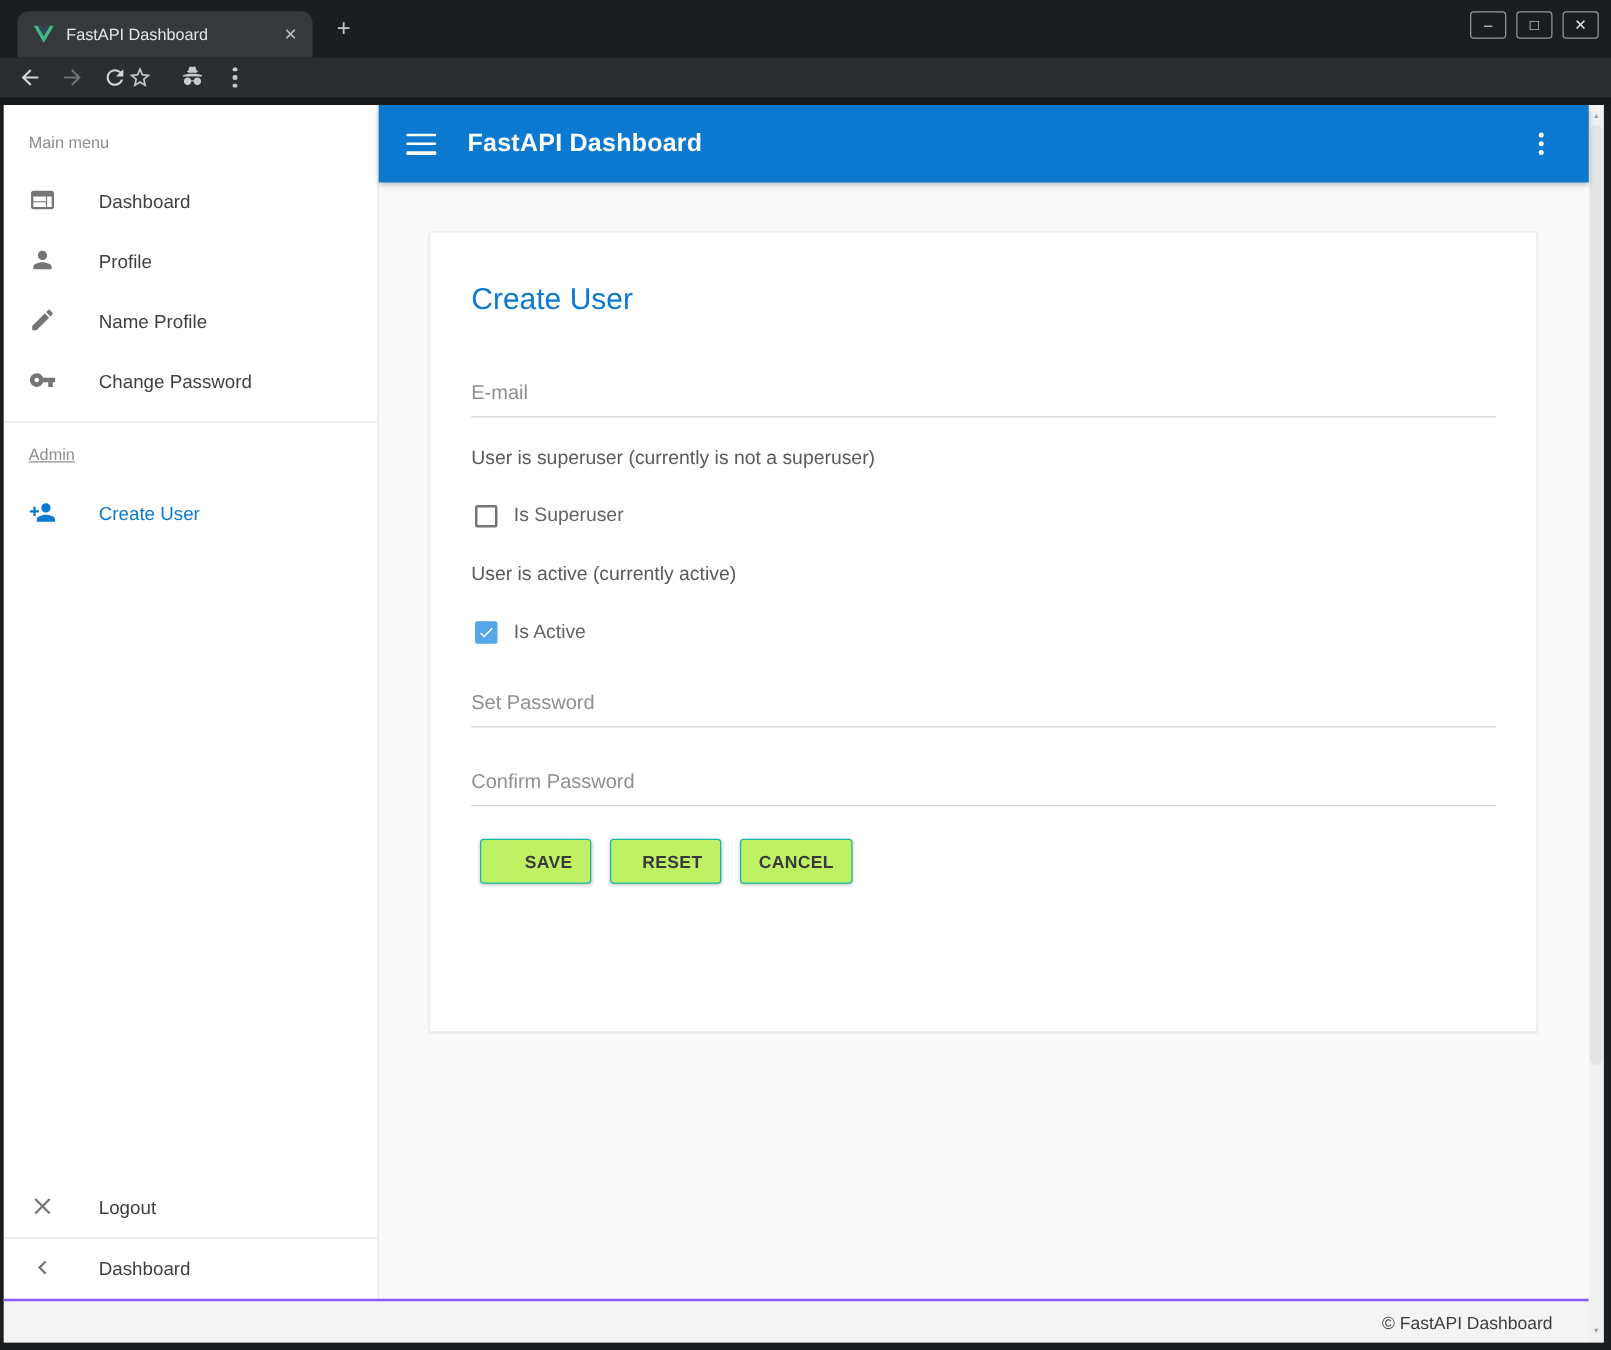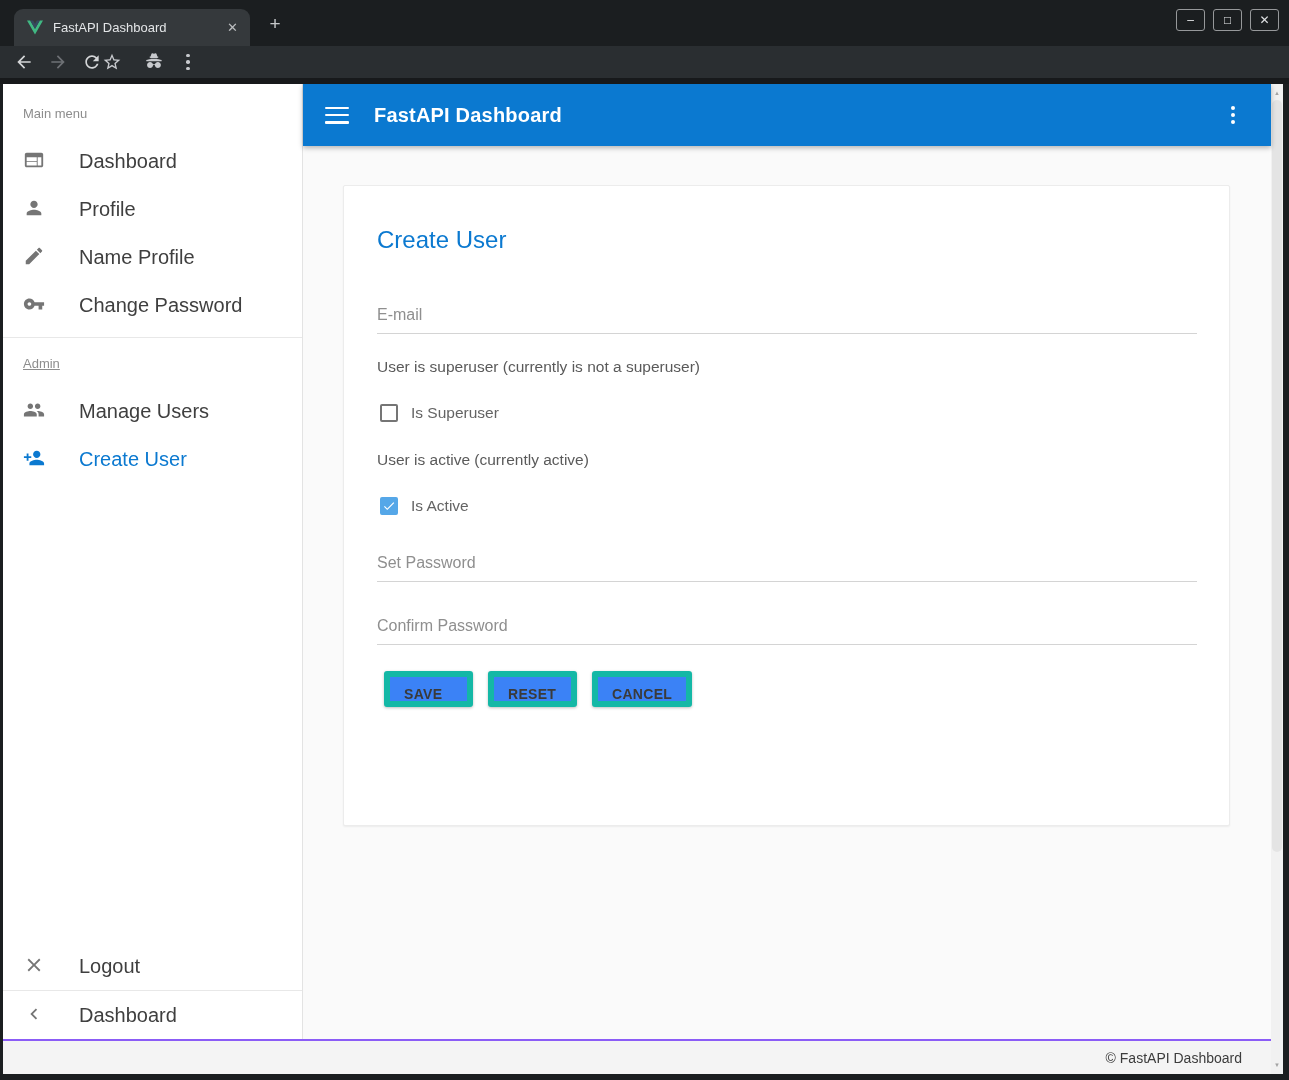--- a/index.html
+++ b/index.html
@@ -42,21 +42,21 @@
           overflow:hidden; }
 
   
   .sidebar { position:absolute; left:0; top:0; width:300px; bottom:35px; background:#fff;
              border-right:1px solid #e3e3e3; }
   .side-label { padding:22px 0 0 20px; font-size:13px; color:#8d8d8d; height:35px; }
   .side-list { margin-top:18px; }
   .side-item { height:48px; display:flex; align-items:center; cursor:pointer; }
   .side-item .ic { width:24px; height:24px; margin-left:20px; flex:0 0 auto; }
   .side-item .ic svg { width:22px; height:22px; fill:#757575; }
-  .side-item .lbl { margin-left:32px; font-size:20px; color:#3f3f3f; }
+  .side-item .lbl { margin-left:32px; font-size:15px; color:#3f3f3f; }
   .side-item.active .lbl { color:#0b79d0; }
   .side-item.active .ic svg { fill:#0b79d0; }
   .divider { height:1px; background:#e8e8e8; }
   .side-divider { margin-top:8px; }
   .admin-label { padding-top:18px;text-decoration:underline; }
   .admin-list { margin-top:14px; }
   .side-bottom { position:absolute; bottom:0; left:0; width:100%; }
 
   
   .appbar { position:absolute; left:300px; right:12px; top:0; height:62px; background:#0b79d0;
@@ -85,23 +85,23 @@
   .hint2 { margin-top:28px; }
   .cb-row { margin-top:26px; display:flex; align-items:center; height:20px; cursor:pointer; }
   .cb-row .cb-label { margin-left:13px; font-size:15.5px; color:#646464; }
   .cb { width:18px; height:18px; border:2px solid #757575; border-radius:2px; margin-left:3px;
         display:flex; align-items:center; justify-content:center; }
   .cb.checked { background:#55a7e8; border-color:#55a7e8; }
   .cb.checked svg { width:14px; height:14px; fill:#fff; }
   .pw1 { margin-top:38px; }
   .pw2 { margin-top:35px; }
   .btn-row { margin-top:26px; margin-left:7px; display:flex; gap:15px; }
-  .btn { min-width:89px; height:36px; background:#3b82f6; border:6px solid #14b8a6;
+  .btn { min-width:89px; height:36px; background:#bef264; border:1px solid #14b8a6;
          border-radius:3px; box-shadow:0 1px 3px rgba(0,0,0,0.25); font-size:14px;
-         font-weight:bold; letter-spacing:0.3px; color:#3a3a3a; text-align:left;
+         font-weight:bold; letter-spacing:0.3px; color:#3a3a3a; text-align:right;
          line-height:34px; padding:0 14px; cursor:pointer;
          font-family:"Liberation Sans", sans-serif; }
 
   
   .footer { position:absolute; left:0; right:12px; bottom:0; height:35px; background:#f4f4f4;
             border-top:2px solid #8b5cf6; font-size:14px; color:#3c3c3c; text-align:right;
             line-height:34px; padding-right:29px; }
 
   
   .scrollbar { position:absolute; right:0; top:0; bottom:0; width:12px; background:#f1f1f1; }
@@ -193,28 +193,20 @@
             <svg viewBox="0 0 24 24">
                 <path d="M12.65 10C11.83 7.67 9.61 6 7 6c-3.31 0-6 2.69-6 6s2.69 6 6 6c2.61 0 4.83-1.67 5.65-4H17v4h4v-4h2v-4H12.65zM7 14c-1.1 0-2-.9-2-2s.9-2 2-2 2 .9 2 2-.9 2-2 2z"></path>
               </svg>
           </span>
           <span class="lbl">Change Password</span>
         </div>
       </div>
       <div class="divider side-divider"></div>
       <div class="side-label admin-label">Admin</div>
       <div class="admin-list">
-        <div class="side-item">
-          <span class="ic">
-            <svg viewBox="0 0 24 24">
-                <path d="M16 11c1.66 0 2.99-1.34 2.99-3S17.66 5 16 5c-1.66 0-3 1.34-3 3s1.34 3 3 3zm-8 0c1.66 0 2.99-1.34 2.99-3S9.66 5 8 5C6.34 5 5 6.34 5 8s1.34 3 3 3zm0 2c-2.33 0-7 1.17-7 3.5V19h14v-2.5c0-2.33-4.67-3.5-7-3.5zm8 0c-.29 0-.62.02-.97.05 1.16.84 1.97 1.97 1.97 3.45V19h6v-2.5c0-2.33-4.67-3.5-7-3.5z"></path>
-              </svg>
-          </span>
-          <span class="lbl">Manage Users</span>
-        </div>
         <div class="side-item active">
           <span class="ic">
             <svg viewBox="0 0 24 24">
                 <path d="M15 12c2.21 0 4-1.79 4-4s-1.79-4-4-4-4 1.79-4 4 1.79 4 4 4zm-9-2V7H4v3H1v2h3v3h2v-3h3v-2H6zm9 4c-2.67 0-8 1.34-8 4v2h16v-2c0-2.66-5.33-4-8-4z"></path>
               </svg>
           </span>
           <span class="lbl">Create User</span>
         </div>
       </div>
       <div class="side-bottom">

